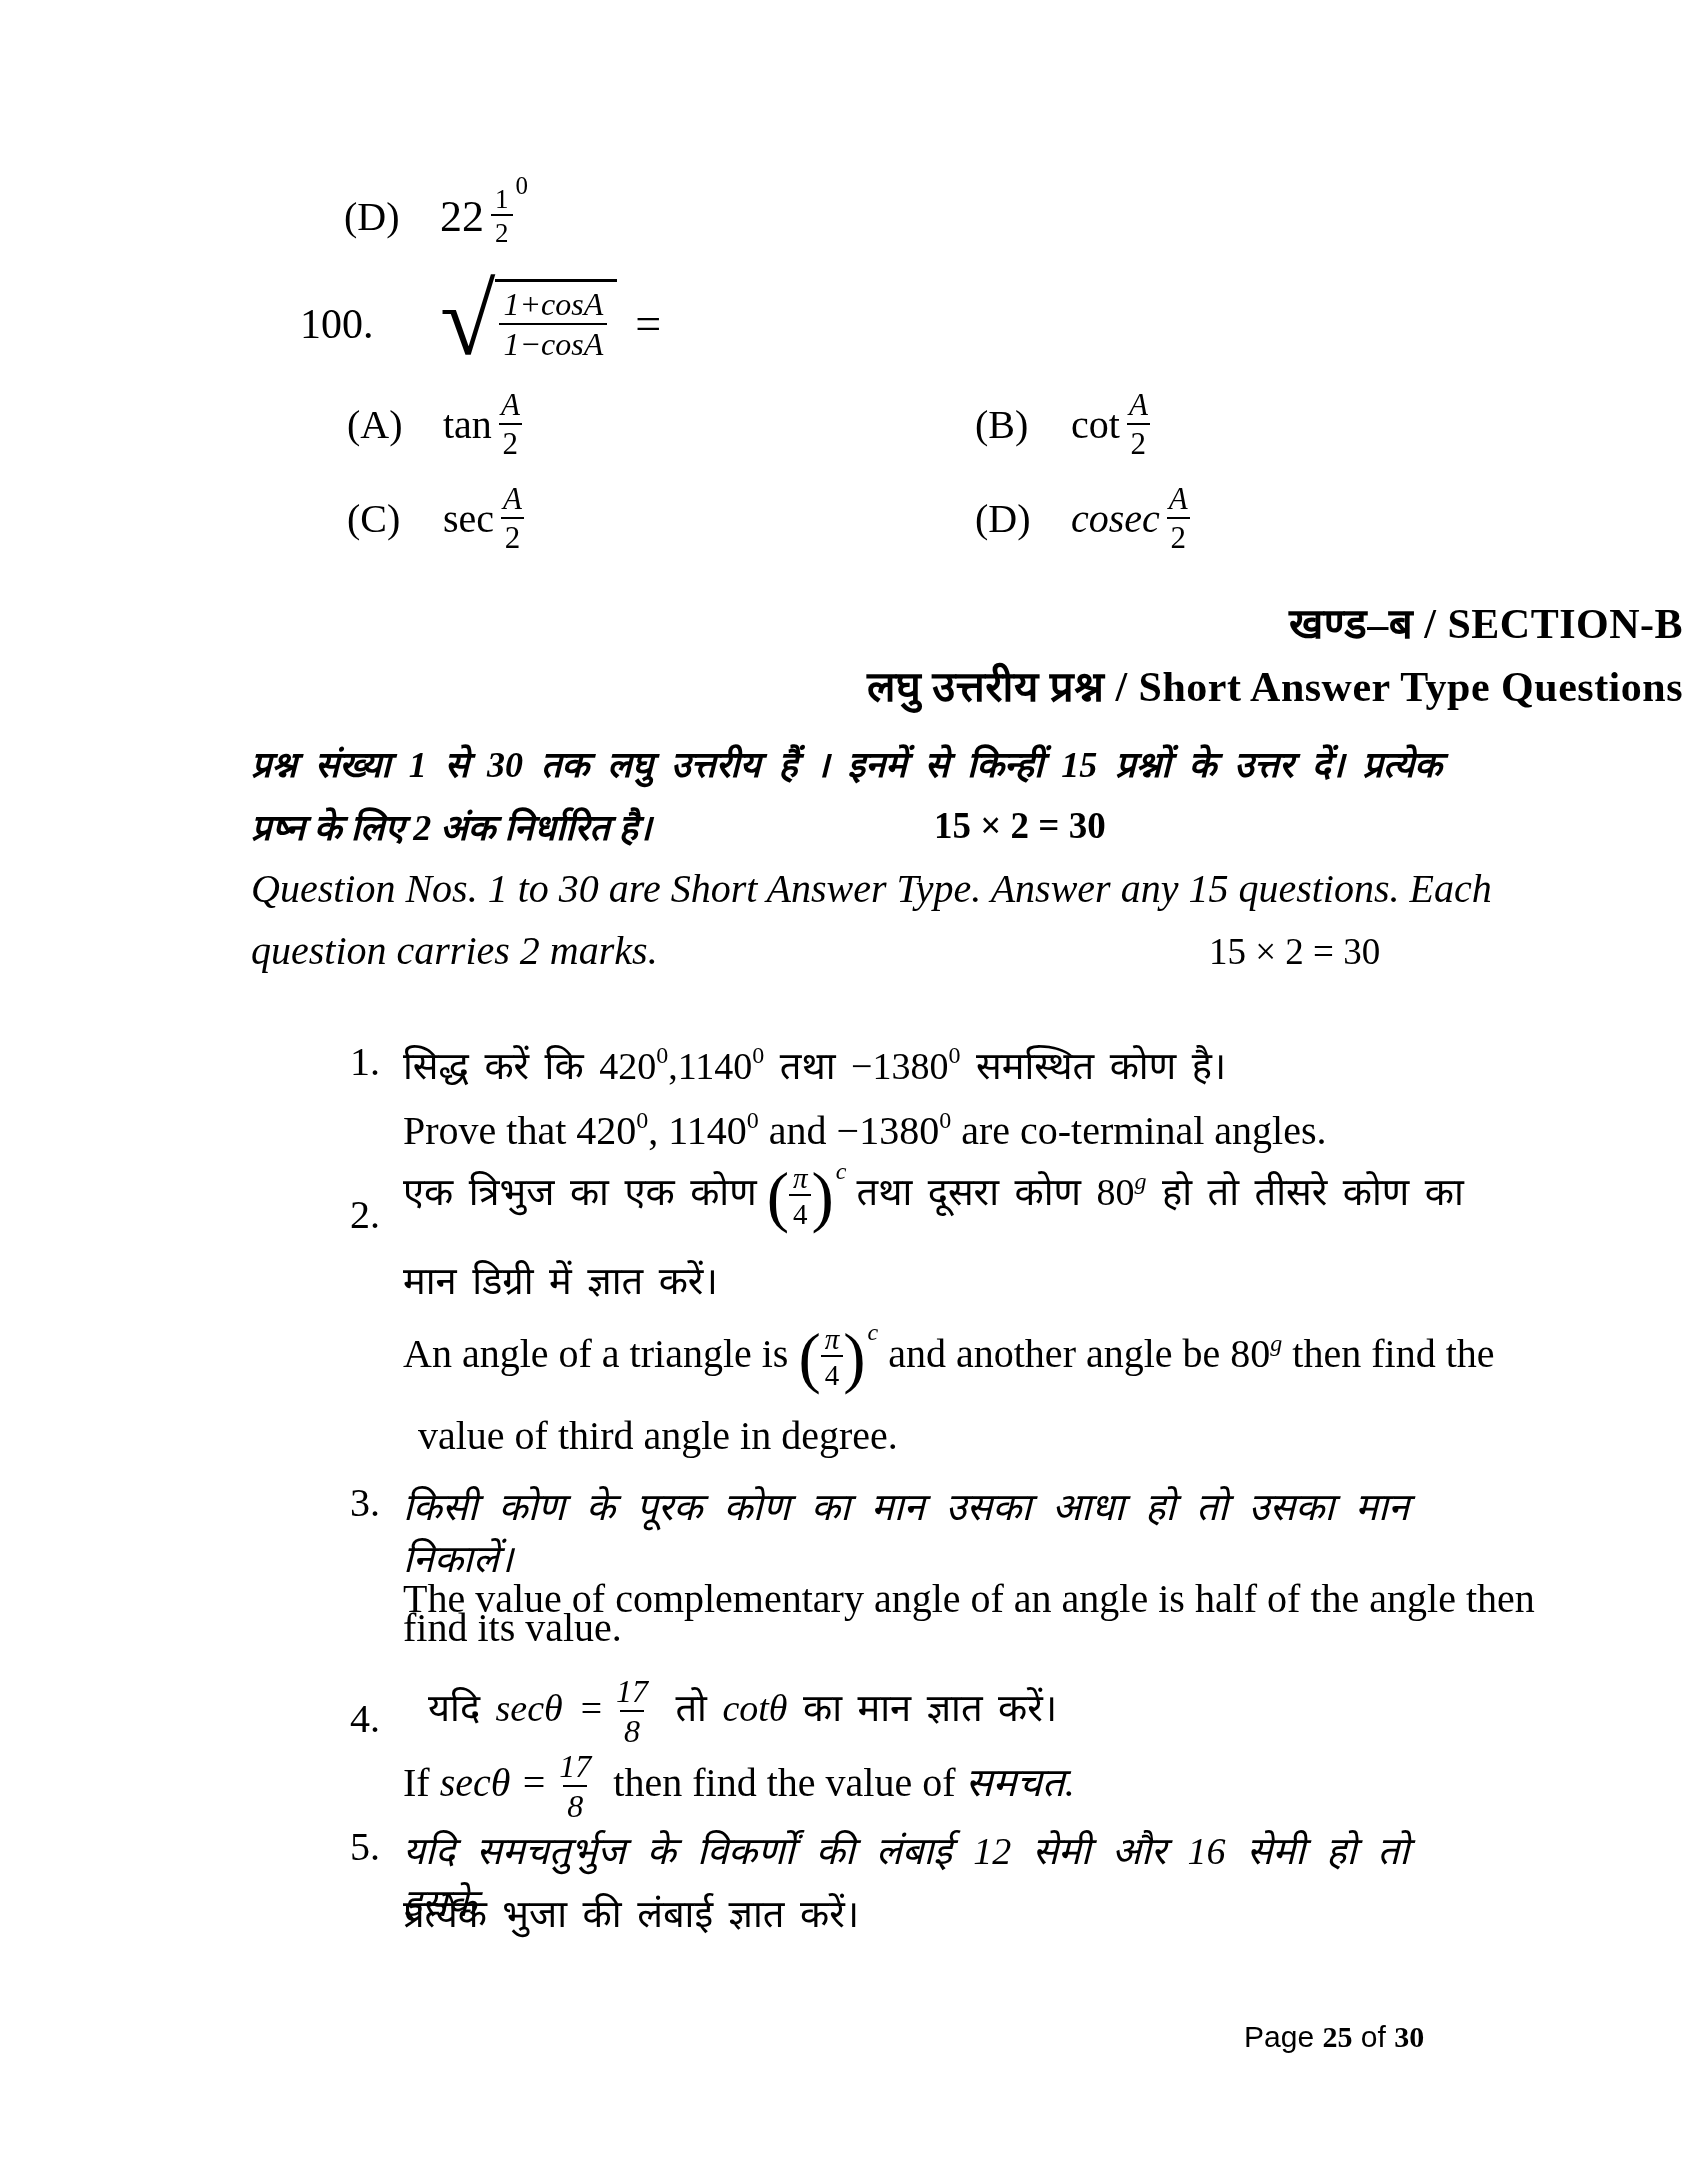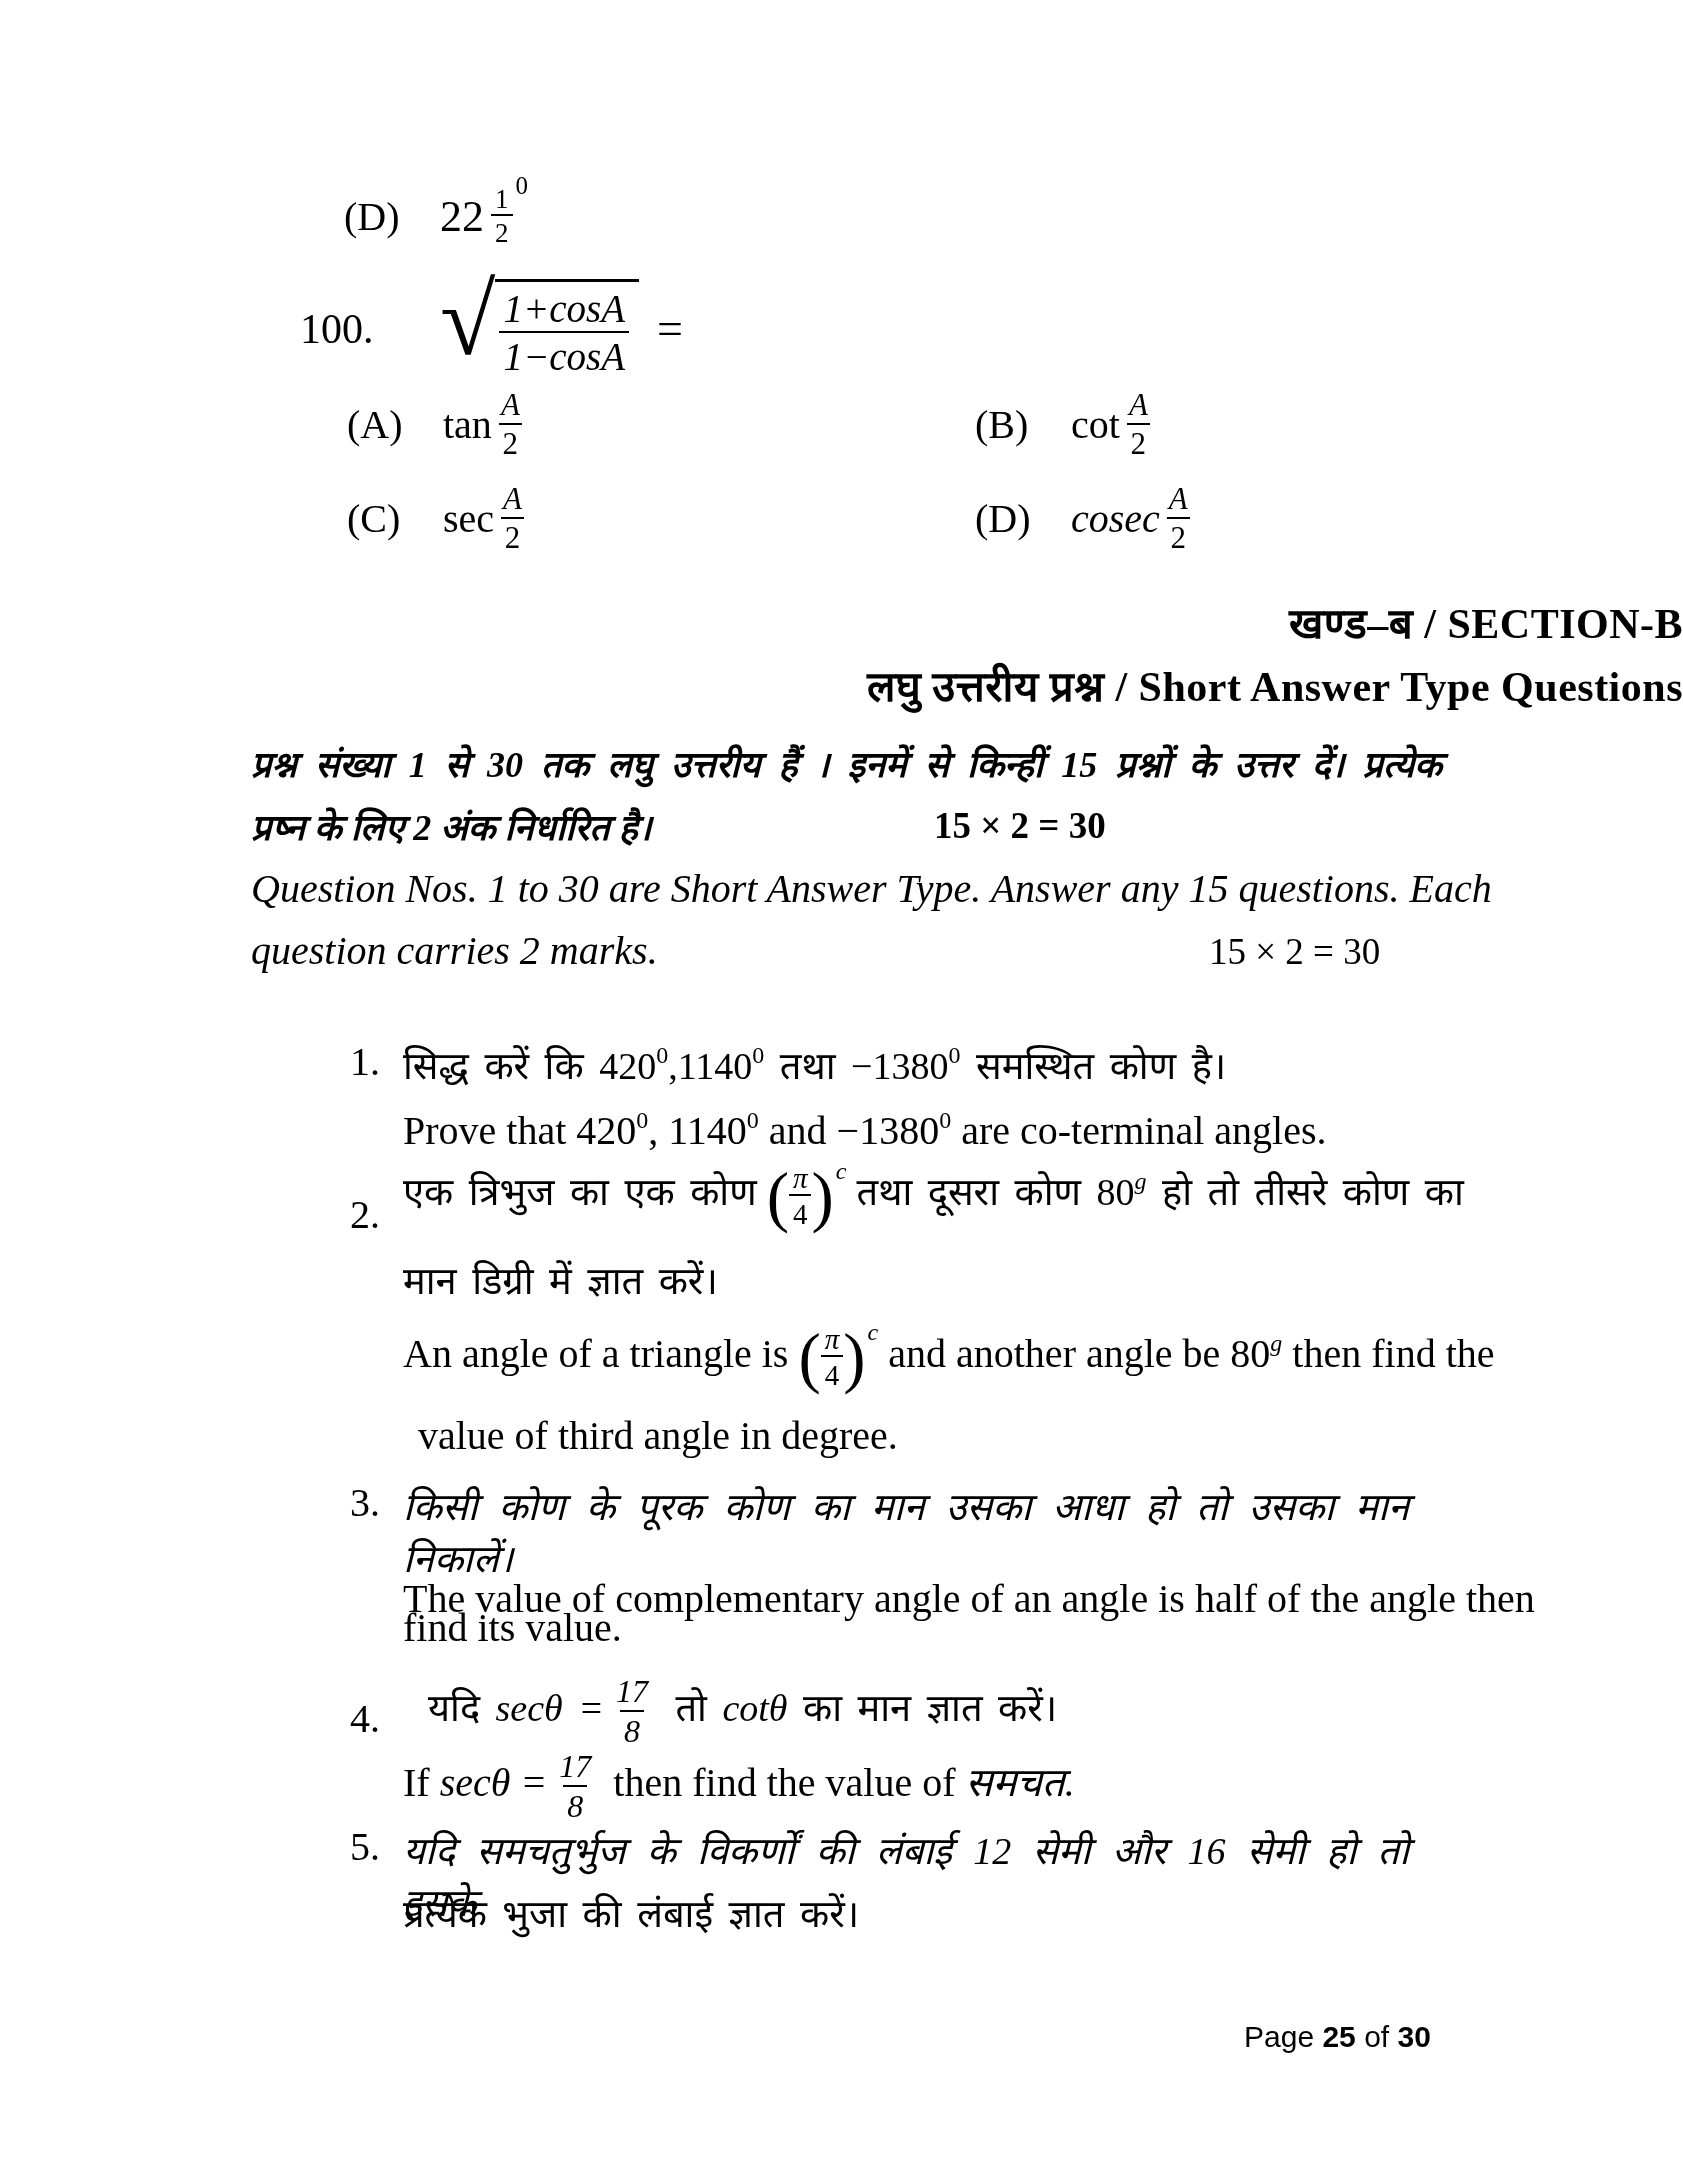--- a/index.html
+++ b/index.html
@@ -28,21 +28,21 @@
   
   .mixed { display: inline-flex; align-items: center; font-size: 44px; }
   .mixed .frac .fnum, .mixed .frac .fden { font-size: 27px; }
   .mixed .frac { margin-left: 7px; }
   .degsup { font-size: 25px; align-self: flex-start; margin: -12px 0 0 3px; }
 
   
   .sqrt { display: inline-flex; align-items: flex-start; }
   .radsign { font-size: 101px; line-height: 89px; transform: translateY(-3px); font-weight: 400; }
   .radicand { border-top: 3.5px solid #000; padding: 5px 10px 0 4px; }
-  .bigfrac .fnum, .bigfrac .fden { font-size: 39px; font-style: italic; }
+  .bigfrac .fnum, .bigfrac .fden { font-size: 32px; font-style: italic; }
   .equals { font-size: 46px; margin-left: 18px; }
 
   
   .pfrac { display: inline-flex; align-items: center; vertical-align: middle; margin: 0 10px; }
   .paren { font-size: 67px; line-height: 0.78; font-weight: 400; }
   .pfrac .fnum, .pfrac .fden { font-size: 29px; }
   .pfrac .frac .fden { border-top-width: 2px; }
   .psup { font-size: 24px; font-style: italic; align-self: flex-start; margin: -4px 0 0 2px; }
 
   
@@ -59,21 +59,21 @@
   .marks { font-size: 37px; font-weight: 700; font-style: normal; }
   .marks-en { font-size: 37px; font-style: normal; }
 
   .qnum { font-size: 40px; }
   .qline-hi { font-size: 38px; word-spacing: 6px; }
   .qline-en { font-size: 40px; }
   sup.s0 { font-size: 24px; vertical-align: 16px; line-height: 0; }
   sup.sg { font-size: 24px; font-style: italic; vertical-align: 16px; line-height: 0; }
 
   .footer { font-family: "Liberation Sans", "DejaVu Sans", sans-serif; font-size: 30px; }
-  .footer b { font-weight: 700; }
+  .footer b { font-weight: 700; font-family: Liberation Serif, serif; }
 </style>
 </head>
 <body>
 
 <div class="page">
 
   <div class="abs row" style="left:344px; top:184px;">
     <span class="optlabel">(D)</span>
     <span class="mixed">
         <span>22</span>

